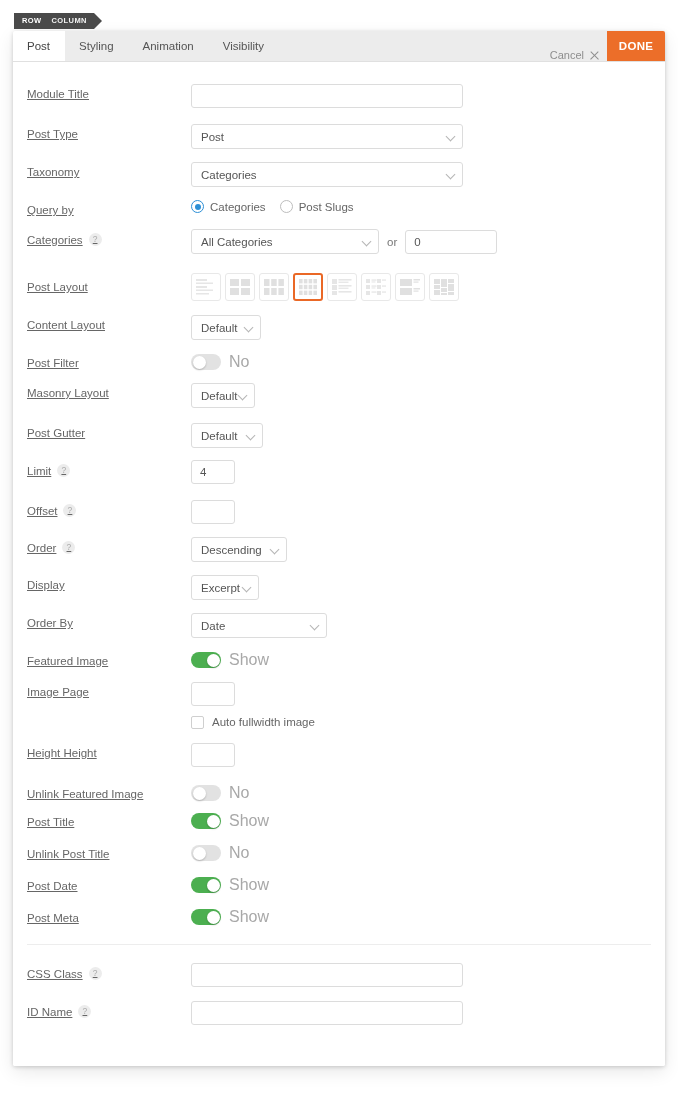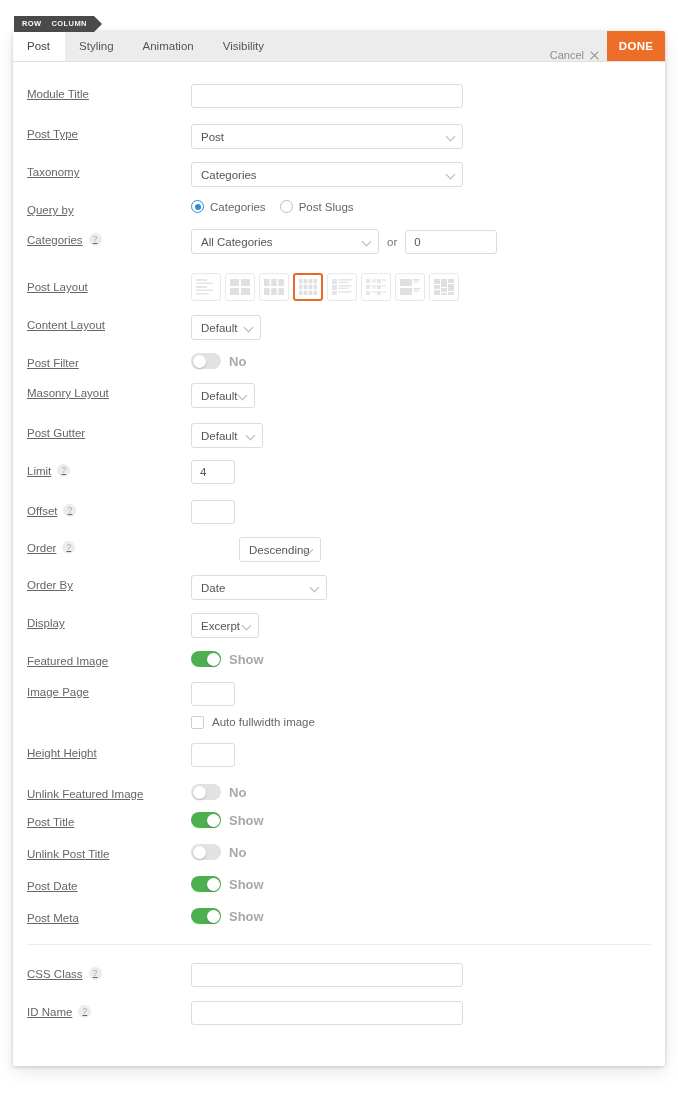--- a/index.html
+++ b/index.html
@@ -13,23 +13,23 @@
   #stage {
     position: relative;
     width: 678px; height: 1094px;
     background: #ffffff;
     overflow: hidden;
   }
 
   
   .crumb-wrap {
     position: absolute;
-    left: 14px; top: 16px;
+    left: 14px; top: 1px;
     height: 28px;
-    display: flex; align-items: flex-start;
+    display: flex; align-items: flex-end;
     z-index: 5;
   }
   .crumb {
     background: #4a4a4a;
     display: flex; align-items: center;
     padding: 0 7px 0 8px;
     height: 16px;
   }
   .crumb-seg {
     color: #ffffff;
@@ -181,21 +181,21 @@
     margin-top: -4px;
     border-right: 1.4px solid #b5b5b5;
     border-bottom: 1.4px solid #b5b5b5;
     transform: rotate(45deg);
   }
   .sel.w272 { width: 272px; }
   .sel.w163 { width: 188px; }
   .sel.w70  { width: 70px; }
   .sel.w64  { width: 64px; }
   .sel.w72  { width: 72px; }
-  .sel.w88  { width: 82px; margin-left: 48px; }
+  .sel.w88  { width: 96px; }
   .sel.w136 { width: 136px; }
   .sel.w68  { width: 68px; }
 
   
   .radio-group { display: flex; align-items: center; gap: 14px; }
   .radio-item { display: flex; align-items: center; gap: 6px; cursor: pointer; }
   .radio {
     width: 13px; height: 13px; border-radius: 50%;
     border: 1px solid #bdbdbd; background: #fff;
     display: flex; align-items: center; justify-content: center;
@@ -214,21 +214,21 @@
     background: #e2e2e2; position: relative; cursor: pointer;
   }
   .toggle .knob {
     position: absolute; top: 1.5px; left: 1.5px;
     width: 13px; height: 13px; border-radius: 50%;
     background: #ffffff;
     box-shadow: 0 1px 2px rgba(0,0,0,0.22);
   }
   .toggle.on { background: #4caf50; }
   .toggle.on .knob { left: auto; right: 1.5px; }
-  .toggle-text { font-size: 13px; color: #a8a8a8; font-weight: bold; }
+  .toggle-text { font-size: 16px; color: #a8a8a8; }
 
   
   .cb-row { display: flex; align-items: center; gap: 8px; cursor: pointer; }
   .cb {
     width: 13px; height: 13px;
     border: 1px solid #cfcfcf; border-radius: 2px; background: #fff;
   }
   .cb-label { font-size: 11.5px; color: #666666; }
 
   
@@ -535,34 +535,34 @@
         </div>
         <div class="row-control">
           <div class="sel w88">
             <span>Descending</span>
             <span class="chev"></span>
           </div>
         </div>
       </div>
 
       <div class="row" style="padding-top:13px">
+        <div class="row-label">Display</div>
+        <div class="row-control">
+          <div class="sel w68">
+            <span>Excerpt</span>
+            <span class="chev"></span>
+          </div>
+        </div>
+      </div>
+
+      <div class="row" style="padding-top:13px">
         <div class="row-label">Order By</div>
         <div class="row-control">
           <div class="sel w136">
             <span>Date</span>
-            <span class="chev"></span>
-          </div>
-        </div>
-      </div>
-
-      <div class="row" style="padding-top:13px">
-        <div class="row-label">Display</div>
-        <div class="row-control">
-          <div class="sel w68">
-            <span>Excerpt</span>
             <span class="chev"></span>
           </div>
         </div>
       </div>
 
       <div class="row tight" style="padding-top:13px">
         <div class="row-label">Featured Image</div>
         <div class="row-control">
           <div class="toggle-wrap">
             <div class="toggle on">

